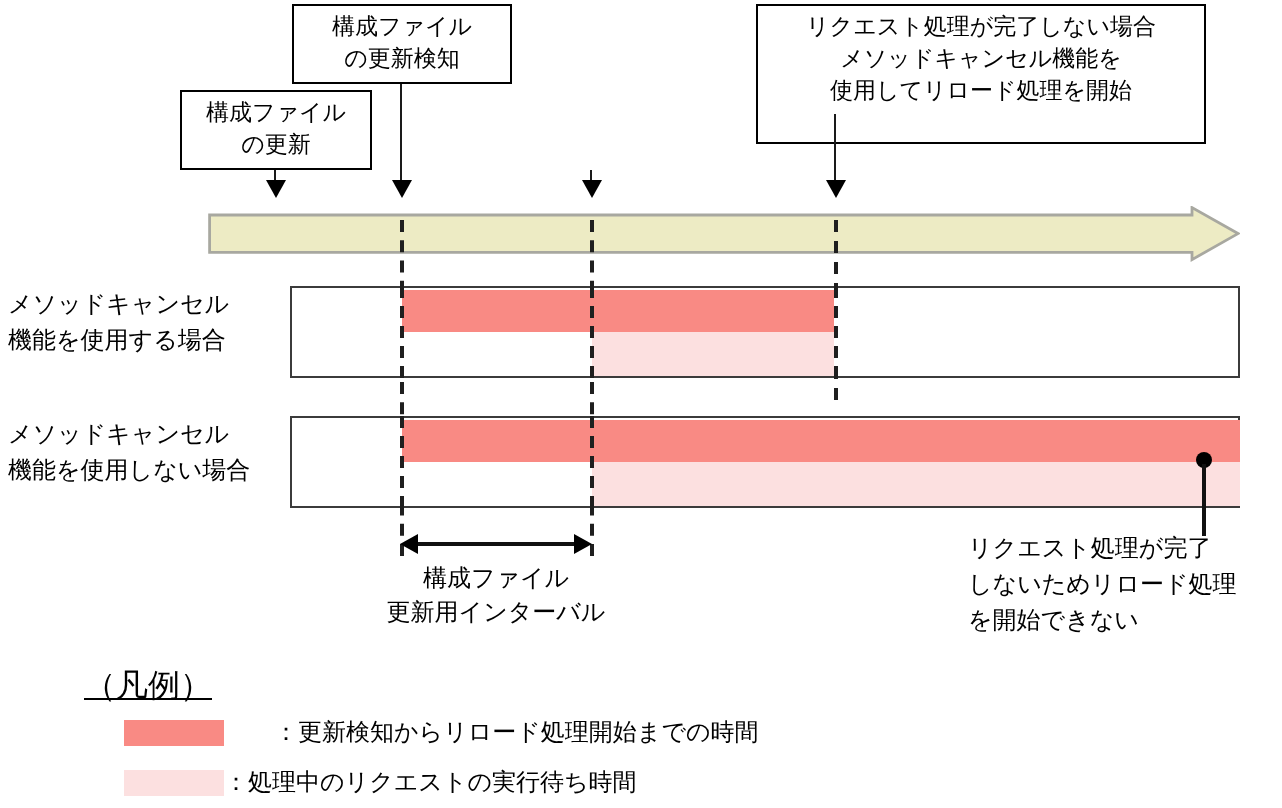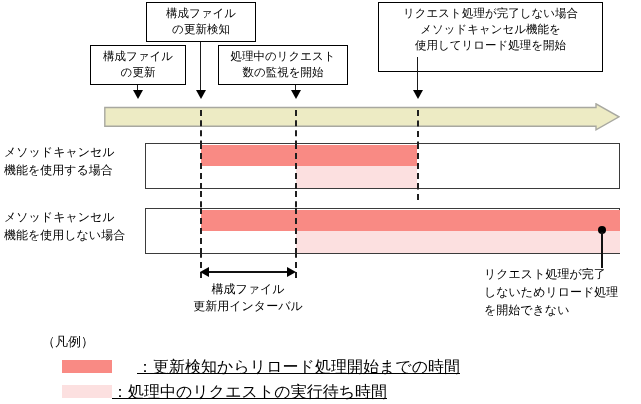--- a/index.html
+++ b/index.html
@@ -99,41 +99,39 @@
     text-align: left;
   }
   .note-dot {
     width: 8px; height: 8px;
     border-radius: 50%;
     background: #000000;
   }
   .note-stem { width: 1.5px; background: #111111; }
 
   
-  .legend-title { font-size: 13px; color: #000000; }
+  .legend-title { font-size: 16px; color: #000000; text-decoration: underline; }
   .legend-swatch { width: 50px; height: 13px; }
-  .legend-text { font-size: 16px; color: #000000; line-height: 13px; text-decoration: underline; }
+  .legend-text { font-size: 12px; color: #000000; line-height: 13px; }
 </style>
 </head>
 <body>
 
 <div id="stage">
 
   <div class="abs callout" style="left:146px; top:2px; width:110px; height:40px;">構成ファイル
 の更新検知</div>
   <div class="abs stem" style="left:200px; top:42px; height:50px;"></div>
   <div class="abs arrowhead" style="left:196px; top:90px;"></div>
 
   <div class="abs callout" style="left:90px; top:45px; width:96px; height:40px;">構成ファイル
 の更新</div>
   <div class="abs stem" style="left:137px; top:85px; height:7px;"></div>
   <div class="abs arrowhead" style="left:133px; top:90px;"></div>
 
-  <div class="abs callout" style="left:218px; top:45px; width:130px; height:40px;">処理中のリクエスト
-数の監視を開始</div>
   <div class="abs stem" style="left:295px; top:85px; height:7px;"></div>
   <div class="abs arrowhead" style="left:291px; top:90px;"></div>
 
   <div class="abs callout" style="left:378px; top:2px; width:225px; height:70px;">リクエスト処理が完了しない場合
 メソッドキャンセル機能を
 使用してリロード処理を開始</div>
   <div class="abs stem" style="left:417px; top:57px; height:35px;"></div>
   <div class="abs arrowhead" style="left:413px; top:90px;"></div>
 
   <div class="abs timeline-wrap">

